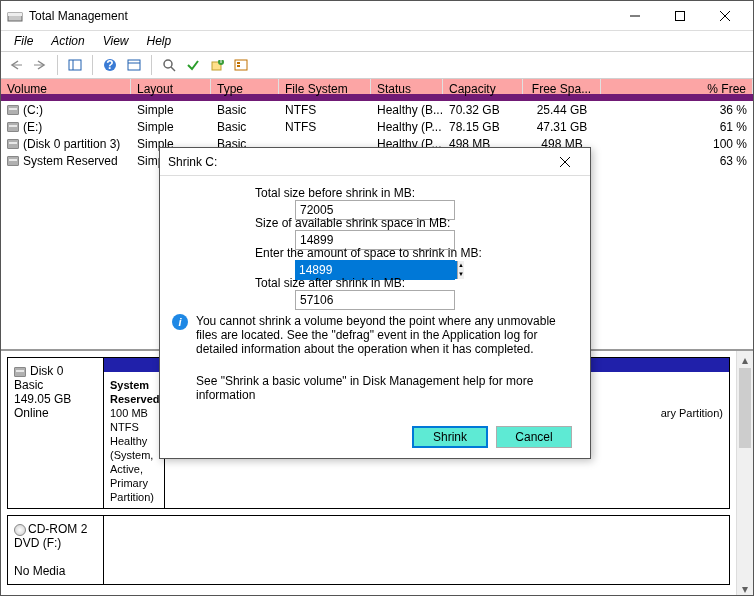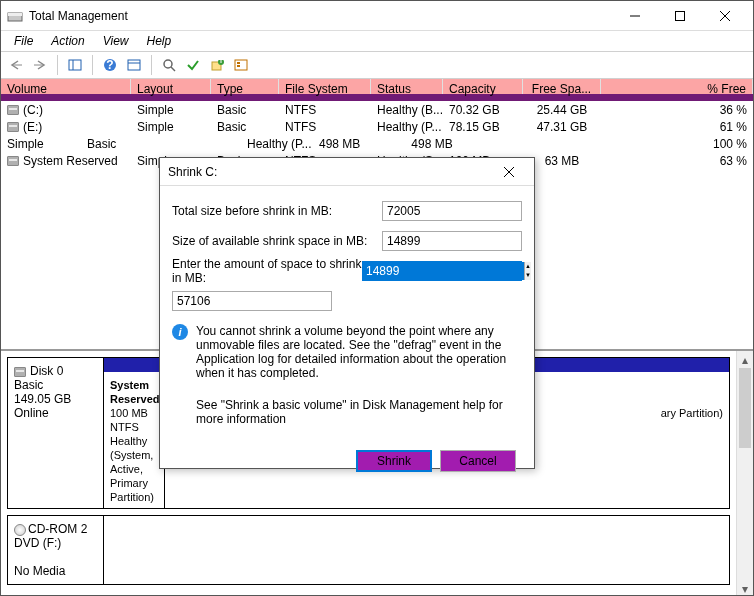--- a/index.html
+++ b/index.html
@@ -48,40 +48,40 @@
 .disk-parts { flex:1; display:flex; }
 .part { border-left:1px solid #000; padding:4px 6px; position:relative; }
 .part:first-child{border-left:none;}
 .part .stripe { position:absolute; top:0; left:0; right:0; height:14px; background:#2020aa; }
 .part .txt { position:relative; margin-top:16px; }
 .scrollbar-v { width:17px; background:#f0f0f0; border-left:1px solid #ddd; position:relative; }
 .sb-arrow { height:17px; display:flex; align-items:center; justify-content:center; color:#606060; }
 .sb-thumb { position:absolute; top:17px; left:2px; right:2px; height:80px; background:#cdcdcd; }
 
 
-.dialog { position:absolute; top:146px; left:158px; width:376px; height:312px; background:#fff; border:1px solid #555; box-shadow:2px 2px 8px rgba(0,0,0,0.25);margin-top:10px; }
+.dialog { position:absolute; top:146px; left:158px; width:432px; height:312px; background:#fff; border:1px solid #555; box-shadow:2px 2px 8px rgba(0,0,0,0.25); }
 .dlg-title { height:28px; display:flex; align-items:center; padding:0 8px; border-bottom:1px solid #ddd; }
 .dlg-title .t { flex:1; }
 .dlg-close { width:34px; height:26px; display:flex; align-items:center; justify-content:center; }
 .dlg-body { padding:10px 12px; }
-.dlg-row { display:flex; align-items:center; height:30px; }
+.dlg-row { display:flex; align-items:center; height:30px;flex-direction:column; }
 .dlg-row .lbl { width:240px; }
 .dlg-row .val { width:160px; }
 .readonly { border:1px solid #aaa; background:#fff; padding:2px 4px; height:20px; width:100%; }
 .spinwrap { display:flex; border:1px solid #0078d7; height:20px; }
 .spinwrap input { border:none; flex:1; padding:0 3px; font-size:12px; outline:none; background:#0078d7; color:#fff; }
 .spinwrap input::selection { background:#0078d7; color:#fff; }
 .spinbtns { width:16px; display:flex; flex-direction:column; border-left:1px solid #aaa; background:#f0f0f0;}
 .spinbtns div { flex:1; font-size:6px; text-align:center; line-height:8px; cursor:pointer; }
 .info { display:flex; margin-top:8px; gap:8px; }
 .info-icon { width:16px; height:16px; border-radius:50%; background:#1e88e5; color:#fff; text-align:center; font-weight:bold; font-style:italic; font-size:11px; line-height:16px; flex-shrink:0; }
 .info p { line-height:14px; }
 .more { margin:18px 0 0 24px; }
 .dlg-btns { display:flex; justify-content:flex-end; gap:8px; margin-top:24px; padding-right:6px; }
-.btn { width:76px; height:22px; border:1px solid #adadad; background:#a21caf; text-align:center; line-height:20px; cursor:default; }
+.btn { width:76px; height:22px; border:1px solid #adadad; background:#5eead4; text-align:center; line-height:20px; cursor:default; }
 .btn.primary { border:2px solid #0078d7; line-height:18px; }
 
 svg { display:block; }
 </style>
 </head>
 <body>
 
 <div class="titlebar">
   <span class="icon">
     <svg width="16" height="16">
@@ -204,20 +204,21 @@
         <div class="col-vol"><span class="disk-ico"></span>(E:)</div>
         <div class="col-lay">Simple</div>
         <div class="col-typ">Basic</div>
         <div class="col-fs">NTFS</div>
         <div class="col-sta">Healthy (P...</div>
         <div class="col-cap">78.15 GB</div>
         <div class="col-free">47.31 GB</div>
         <div class="col-pct">61 %</div>
       </div>
       <div class="vol-row">
+        <div class="col-vol"><span class="disk-ico"></span>(Disk 0 partition 3)</div>
         <div class="col-lay">Simple</div>
         <div class="col-typ">Basic</div>
         <div class="col-fs"></div>
         <div class="col-sta">Healthy (P...</div>
         <div class="col-cap">498 MB</div>
         <div class="col-free">498 MB</div>
         <div class="col-pct">100 %</div>
       </div>
       <div class="vol-row">
         <div class="col-vol"><span class="disk-ico"></span>System Reserved</div>
@@ -298,20 +299,21 @@
         <div class="spinwrap">
           <input type="text" value="14899" style="">
           <div class="spinbtns">
             <div>▲</div>
             <div>▼</div>
           </div>
         </div>
       </div>
     </div>
     <div class="dlg-row">
+      <div class="lbl">Total size after shrink in MB:</div>
       <div class="val">
           <div class="readonly">57106</div>
         </div>
     </div>
     <div class="info">
       <div class="info-icon">i</div>
       <p>You cannot shrink a volume beyond the point where any unmovable files are located. See the "defrag" event in the Application log for detailed information about the operation when it has completed.</p>
     </div>
     <p class="more">See "Shrink a basic volume" in Disk Management help for more information</p>
     <div class="dlg-btns">

